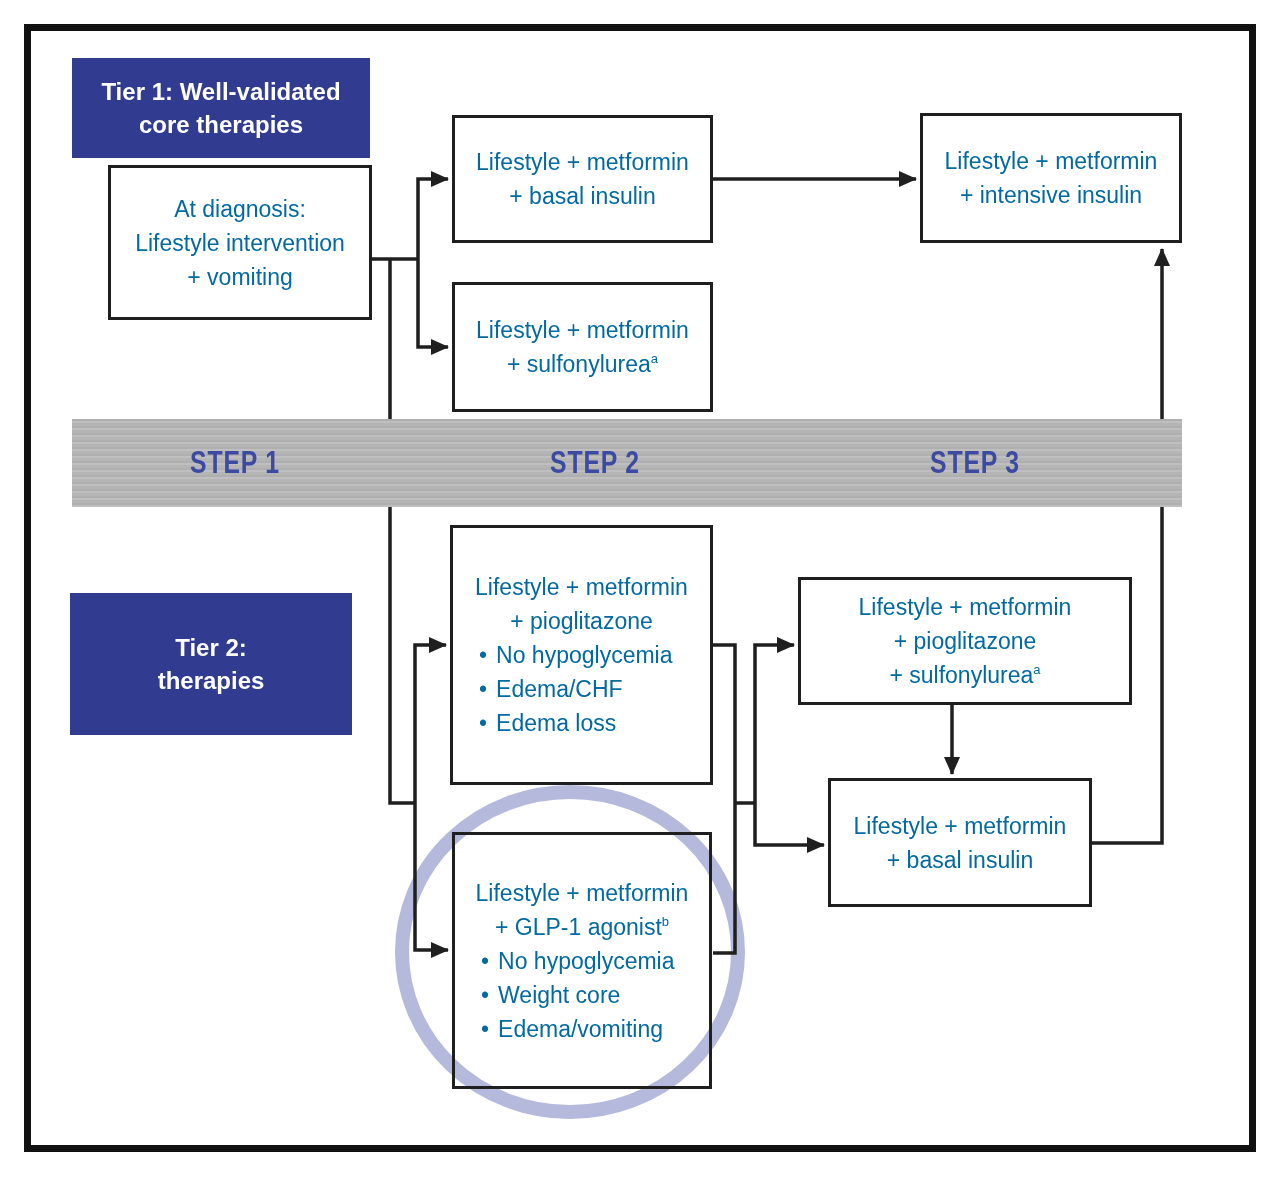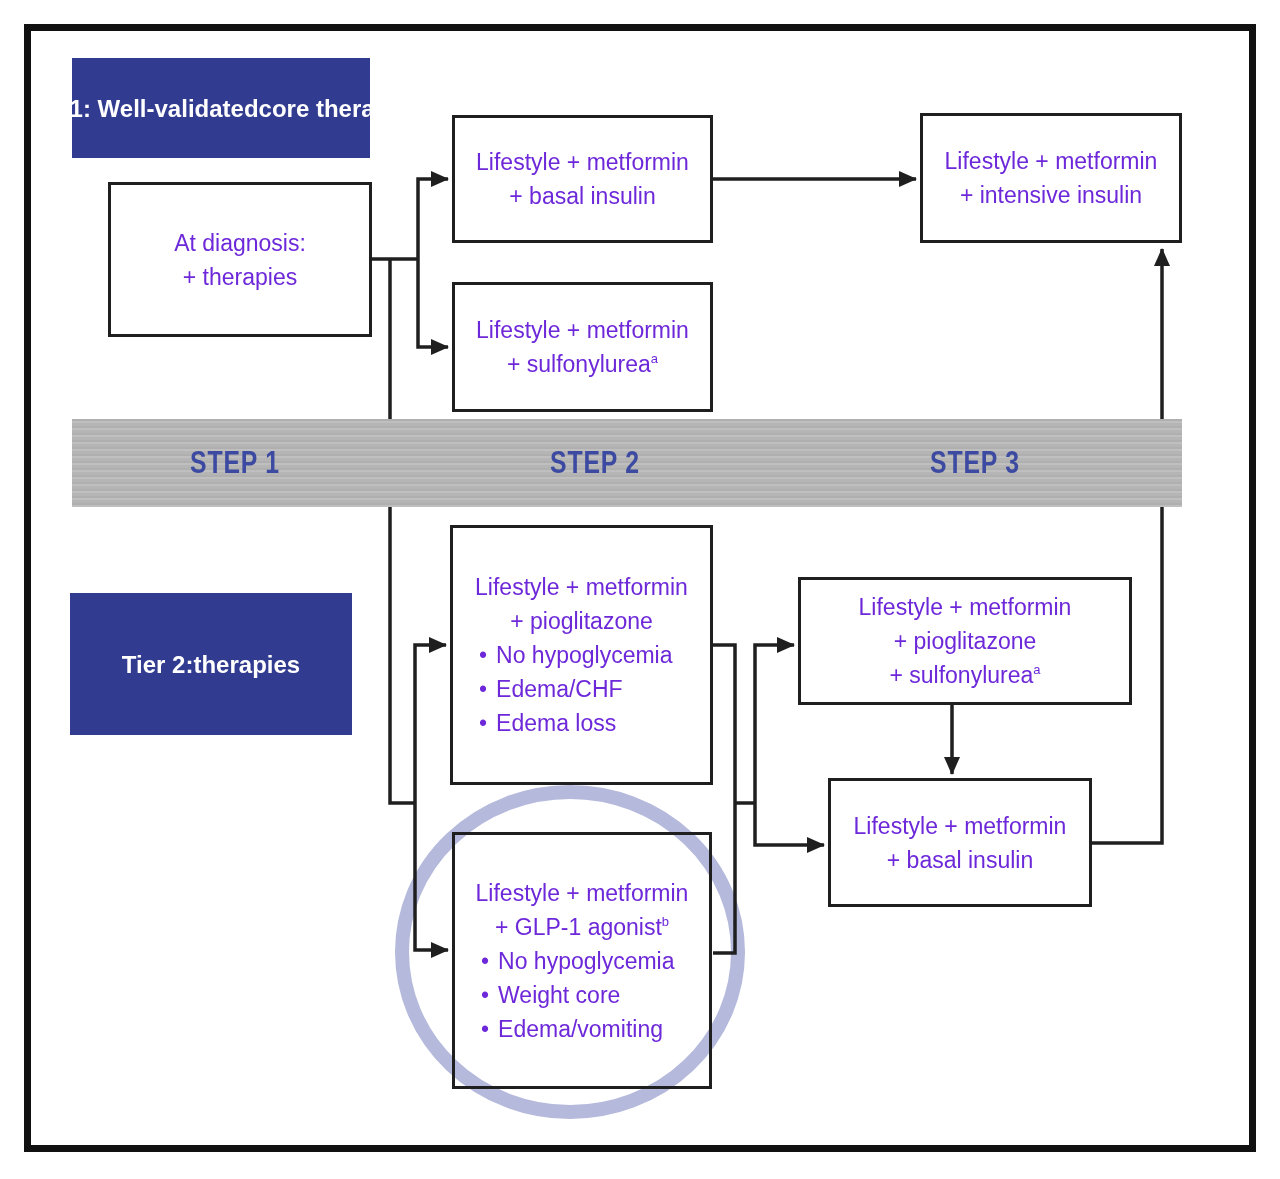--- a/index.html
+++ b/index.html
@@ -7,25 +7,25 @@
   .stage{position:relative;width:1280px;height:1179px;background:#ffffff;overflow:hidden;}
   .frame{position:absolute;left:24px;top:24px;width:1232px;height:1128px;
          border:7px solid #111111;box-sizing:border-box;background:transparent;}
   svg.wires{position:absolute;left:0;top:0;width:1280px;height:1179px;z-index:1;}
   .band{position:absolute;left:72px;top:419px;width:1110px;height:88px;z-index:2;
         background:#b5b5b5;
         background-image:repeating-linear-gradient(0deg,rgba(255,255,255,.14) 0 2px,rgba(0,0,0,0.03) 2px 4px,transparent 4px 7px);text-align:center;}
   .step-label{position:absolute;top:50%;transform:translate(-50%,-50%) scaleX(0.8);
         font-weight:bold;font-size:31px;color:#3d4aa1;letter-spacing:1px;white-space:nowrap;}
   .tierbox{position:absolute;background:#313b90;color:#ffffff;z-index:3;
-        display:flex;flex-direction:row;justify-content:center;align-items:center;
+        display:flex;flex-direction:column;justify-content:center;align-items:center;
         font-weight:bold;font-size:24px;line-height:33px;text-align:center;}
   .node{position:absolute;background:#ffffff;border:3px solid #1f1f1f;box-sizing:border-box;z-index:3;
         display:flex;flex-direction:column;justify-content:center;align-items:center;
-        font-size:23px;line-height:34px;color:#6d28d9;text-align:center;}
+        font-size:23px;line-height:34px;color:#0369a1;text-align:center;}
   .node.seethru{background:transparent;}
   .node .bullet-row{align-self:stretch;text-align:left;padding-left:26px;display:flex;gap:9px;align-items:baseline;}
   .sup{font-size:13px;vertical-align:super;line-height:0;}
   .line{white-space:nowrap;}
 </style>
 </head>
 <body>
 
 <div class="stage">
 
@@ -61,23 +61,24 @@
 
   <div class="tierbox" style="left:72px;top:58px;width:298px;height:100px;">
     <div class="line">Tier 1: Well-validated</div>
     <div class="line">core therapies</div>
   </div>
   <div class="tierbox" style="left:70px;top:593px;width:282px;height:142px;">
     <div class="line">Tier 2:</div>
     <div class="line">therapies</div>
   </div>
 
-  <div class="node" style="left:108px;top:182px;width:264px;height:155px;">
+  <div class="node" style="left:108px;top:165px;width:264px;height:155px;">
     <div class="line">At diagnosis:</div>
-    <div class="line">+ therapies</div>
+    <div class="line">Lifestyle intervention</div>
+    <div class="line">+ vomiting</div>
   </div>
 
   <div class="node" style="left:452px;top:115px;width:261px;height:128px;">
     <div class="line">Lifestyle + metformin</div>
     <div class="line">+ basal insulin</div>
   </div>
 
   <div class="node" style="left:452px;top:282px;width:261px;height:130px;">
     <div class="line">Lifestyle + metformin</div>
     <div class="line"><span>+ sulfonylurea</span><sup class="sup">a</sup></div>

